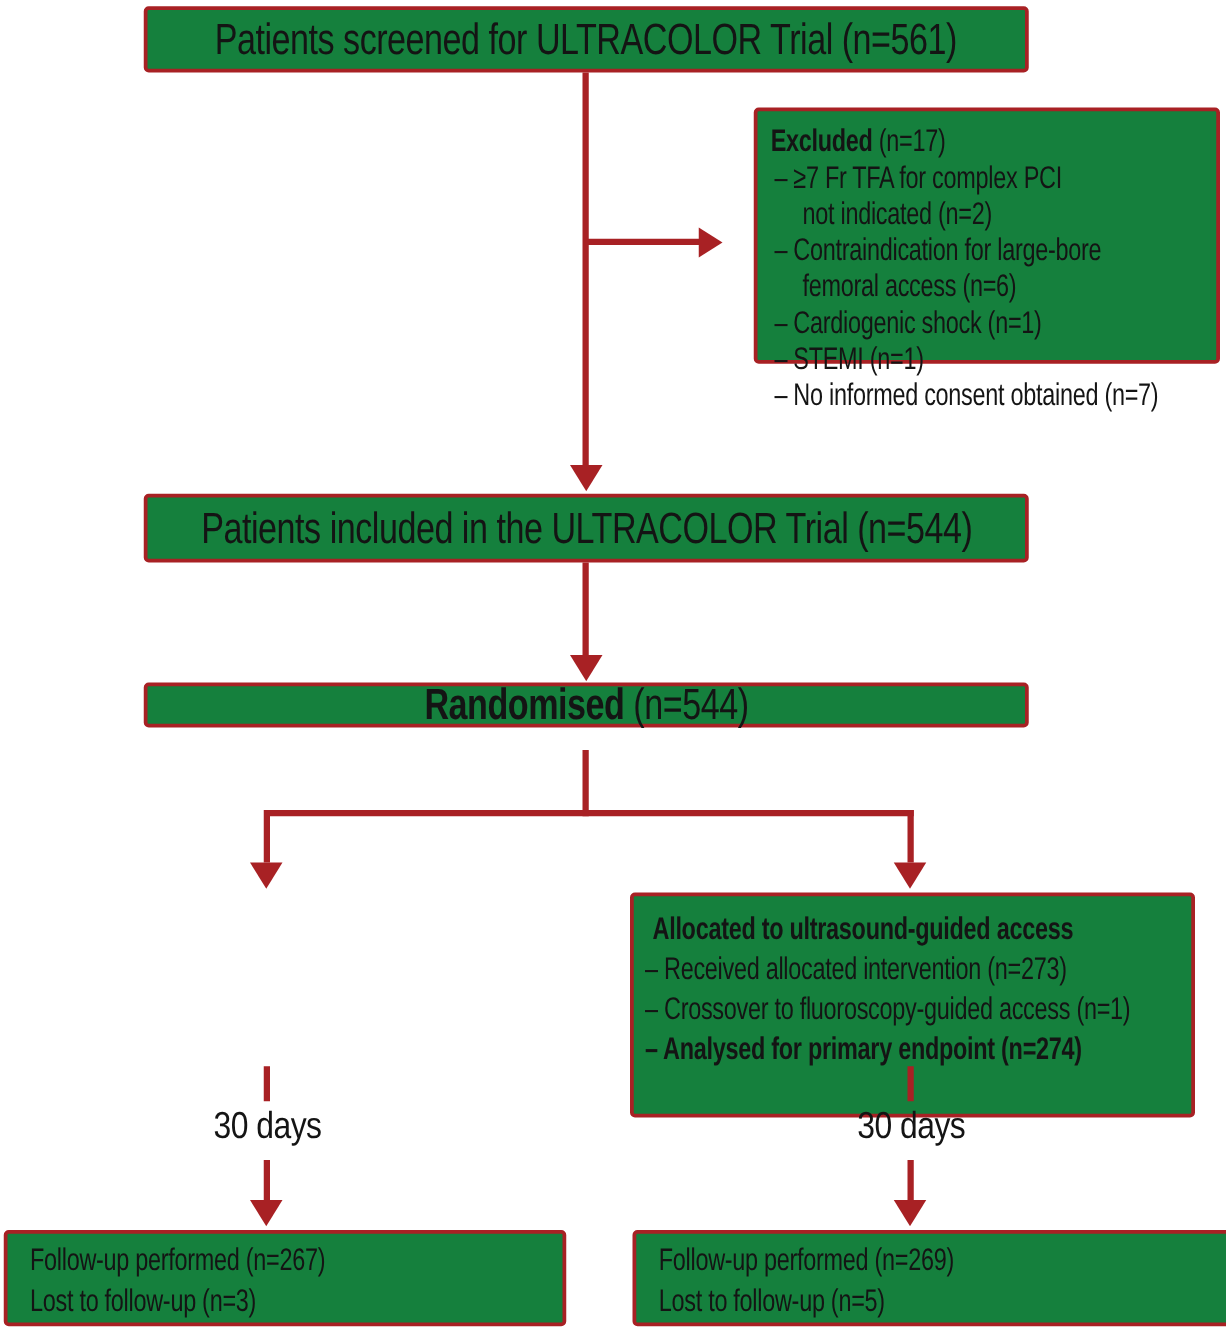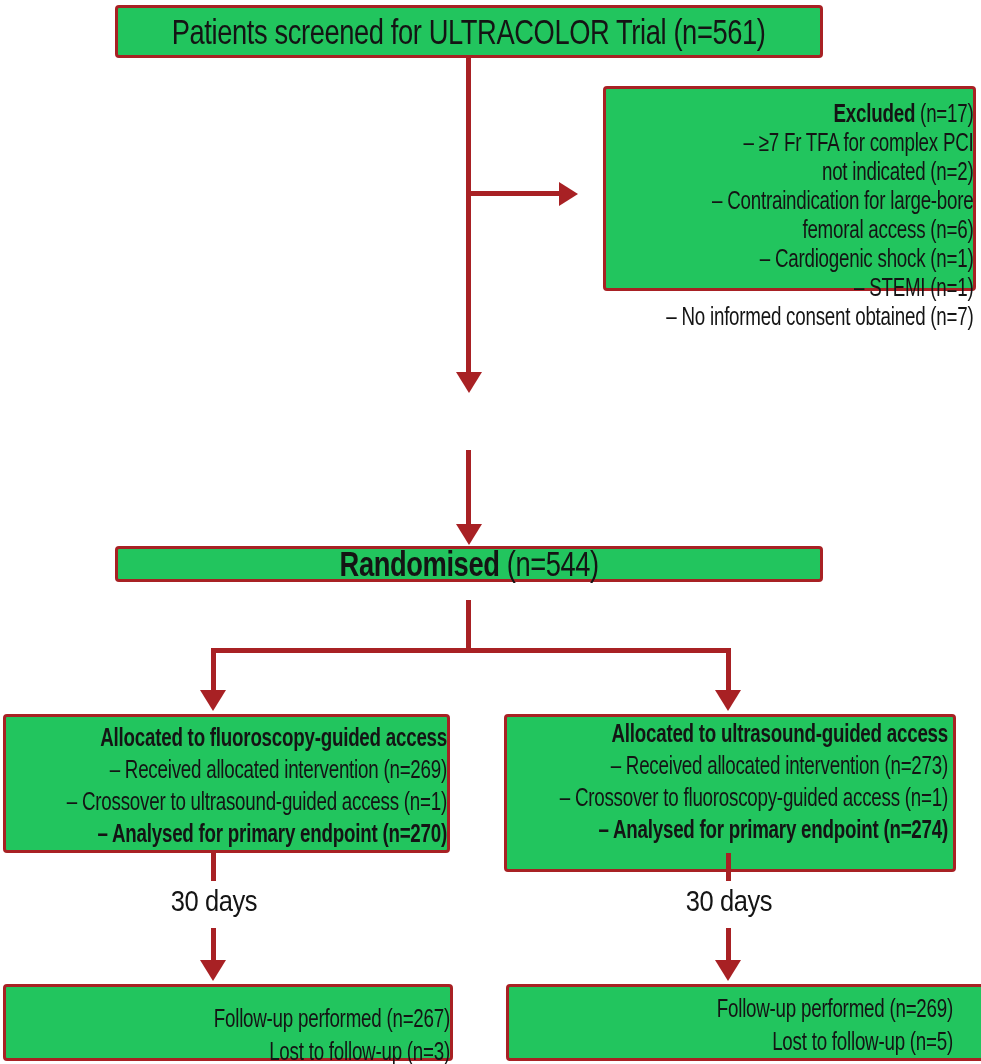--- a/index.html
+++ b/index.html
@@ -13,23 +13,22 @@
     width:981px;height:1064px;
     background:var(--bg);
     font-family:"Liberation Sans","DejaVu Sans",sans-serif;
     color:var(--ink);
     overflow:hidden;
   }
   .rbox{
     position:absolute;
     border:3px solid var(--red);
     border-radius:4px;
-    background:#22c55e;
+    background:#15803d;
     box-sizing:border-box;
-    text-align:right;
   }
   
   .hdrwrap{
     position:absolute;inset:0;
     display:flex;align-items:center;justify-content:center;
   }
   .hdrtext{
     font-size:35px;
     letter-spacing:-0.5px;
     white-space:nowrap;
@@ -102,66 +101,63 @@
       <div class="ex-item">– ≥7 Fr TFA for complex PCI</div>
       <div class="ex-item cont">not indicated (n=2)</div>
       <div class="ex-item">– Contraindication for large-bore</div>
       <div class="ex-item cont">femoral access (n=6)</div>
       <div class="ex-item">– Cardiogenic shock (n=1)</div>
       <div class="ex-item">– STEMI (n=1)</div>
       <div class="ex-item">– No informed consent obtained (n=7)</div>
     </div>
   </div>
 
+  <div class="rbox" style="left:115px;top:395px;width:708px;height:55px;">
+    <div class="hdrwrap">
+      <div class="hdrtext">Patients included in the ULTRACOLOR Trial (n=544)</div>
+    </div>
+  </div>
 
   <div class="vline" style="left:466px;top:450px;height:75px;"></div>
   <div class="arr-down" style="left:456px;top:524px;"></div>
 
   <div class="rbox" style="left:115px;top:546px;width:708px;height:36px;">
     <div class="hdrwrap">
       <div class="hdrtext"><span class="b">Randomised</span><span> (n=544)</span></div>
     </div>
   </div>
 
   <div class="vline" style="left:466px;top:600px;height:53px;"></div>
   <div class="hline" style="left:213px;top:648px;width:518px;"></div>
   <div class="vline" style="left:211px;top:648px;height:42px;"></div>
   <div class="arr-down" style="left:200px;top:690px;"></div>
   <div class="vline" style="left:726px;top:648px;height:42px;"></div>
   <div class="arr-down" style="left:715px;top:690px;"></div>
 
-  <div class="rbox" style="left:3px;top:714px;width:447px;height:139px;padding-top:4px;">
-    <div class="listwrap" style="width:588px;">
-      <div class="al-title">Allocated to fluoroscopy-guided access</div>
-      <div class="al-item">– Received allocated intervention (n=269)</div>
-      <div class="al-item">– Crossover to ultrasound-guided access (n=1)</div>
-      <div class="al-item bold">– Analysed for primary endpoint (n=270)</div>
-    </div>
-  </div>
 
-  <div class="rbox" style="left:504px;top:714px;width:452px;height:158px;padding-top:0;">
+  <div class="rbox" style="left:504px;top:714px;width:452px;height:180px;padding-top:10px;">
     <div class="listwrap" style="width:588px;">
       <div class="al-title">Allocated to ultrasound-guided access</div>
       <div class="al-item">– Received allocated intervention (n=273)</div>
       <div class="al-item">– Crossover to fluoroscopy-guided access (n=1)</div>
       <div class="al-item bold">– Analysed for primary endpoint (n=274)</div>
     </div>
   </div>
 
   <div class="vline" style="left:211px;top:853px;height:28px;"></div>
   <div class="interval" style="left:114px;top:884px;">30 days</div>
   <div class="vline" style="left:211px;top:928px;height:33px;"></div>
   <div class="arr-down" style="left:200px;top:960px;"></div>
 
   <div class="vline" style="left:726px;top:853px;height:28px;"></div>
   <div class="interval" style="left:629px;top:884px;">30 days</div>
   <div class="vline" style="left:726px;top:928px;height:33px;"></div>
   <div class="arr-down" style="left:715px;top:960px;"></div>
 
-  <div class="rbox" style="left:3px;top:984px;width:450px;height:77px;padding-top:15px;">
+  <div class="rbox" style="left:3px;top:984px;width:450px;height:77px;padding-top:5px;">
     <div class="listwrap" style="width:592px;">
       <div class="fu-line">Follow-up performed (n=267)</div>
       <div class="fu-line">Lost to follow-up (n=3)</div>
     </div>
   </div>
 
   <div class="rbox" style="left:506px;top:984px;width:522px;height:77px;padding-top:5px;">
     <div class="listwrap" style="width:592px;">
       <div class="fu-line">Follow-up performed (n=269)</div>
       <div class="fu-line">Lost to follow-up (n=5)</div>

